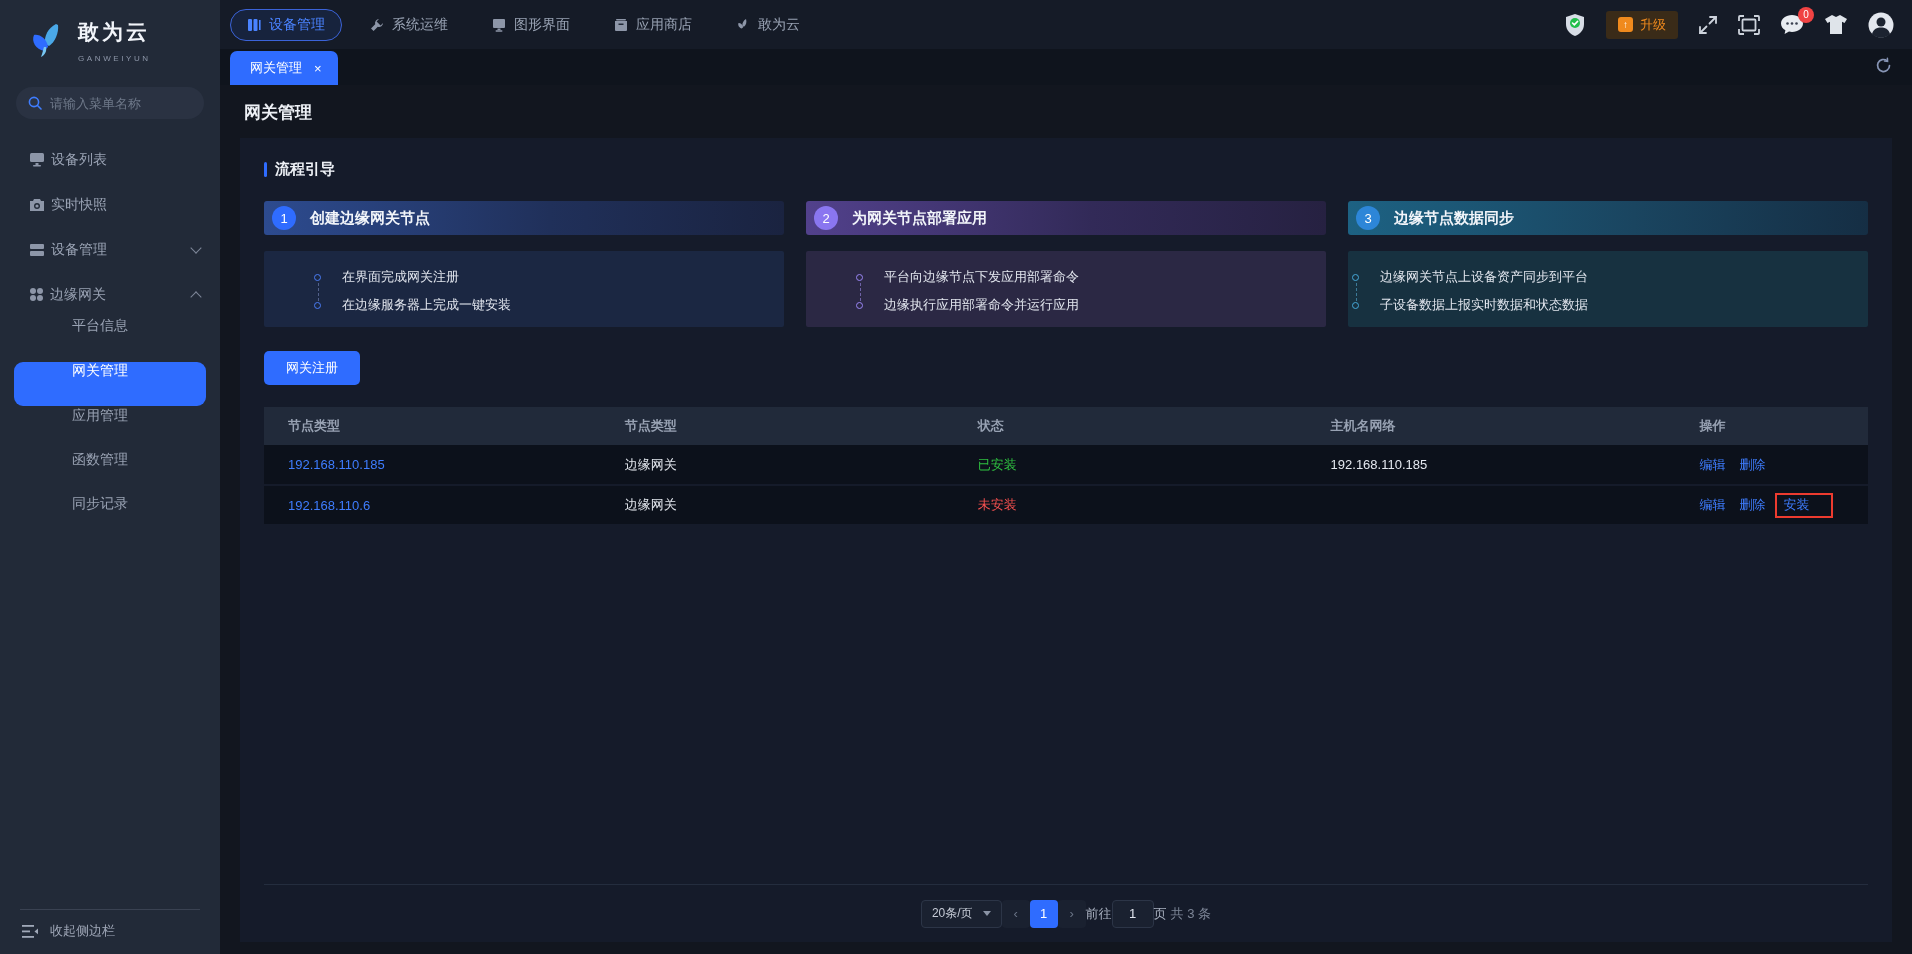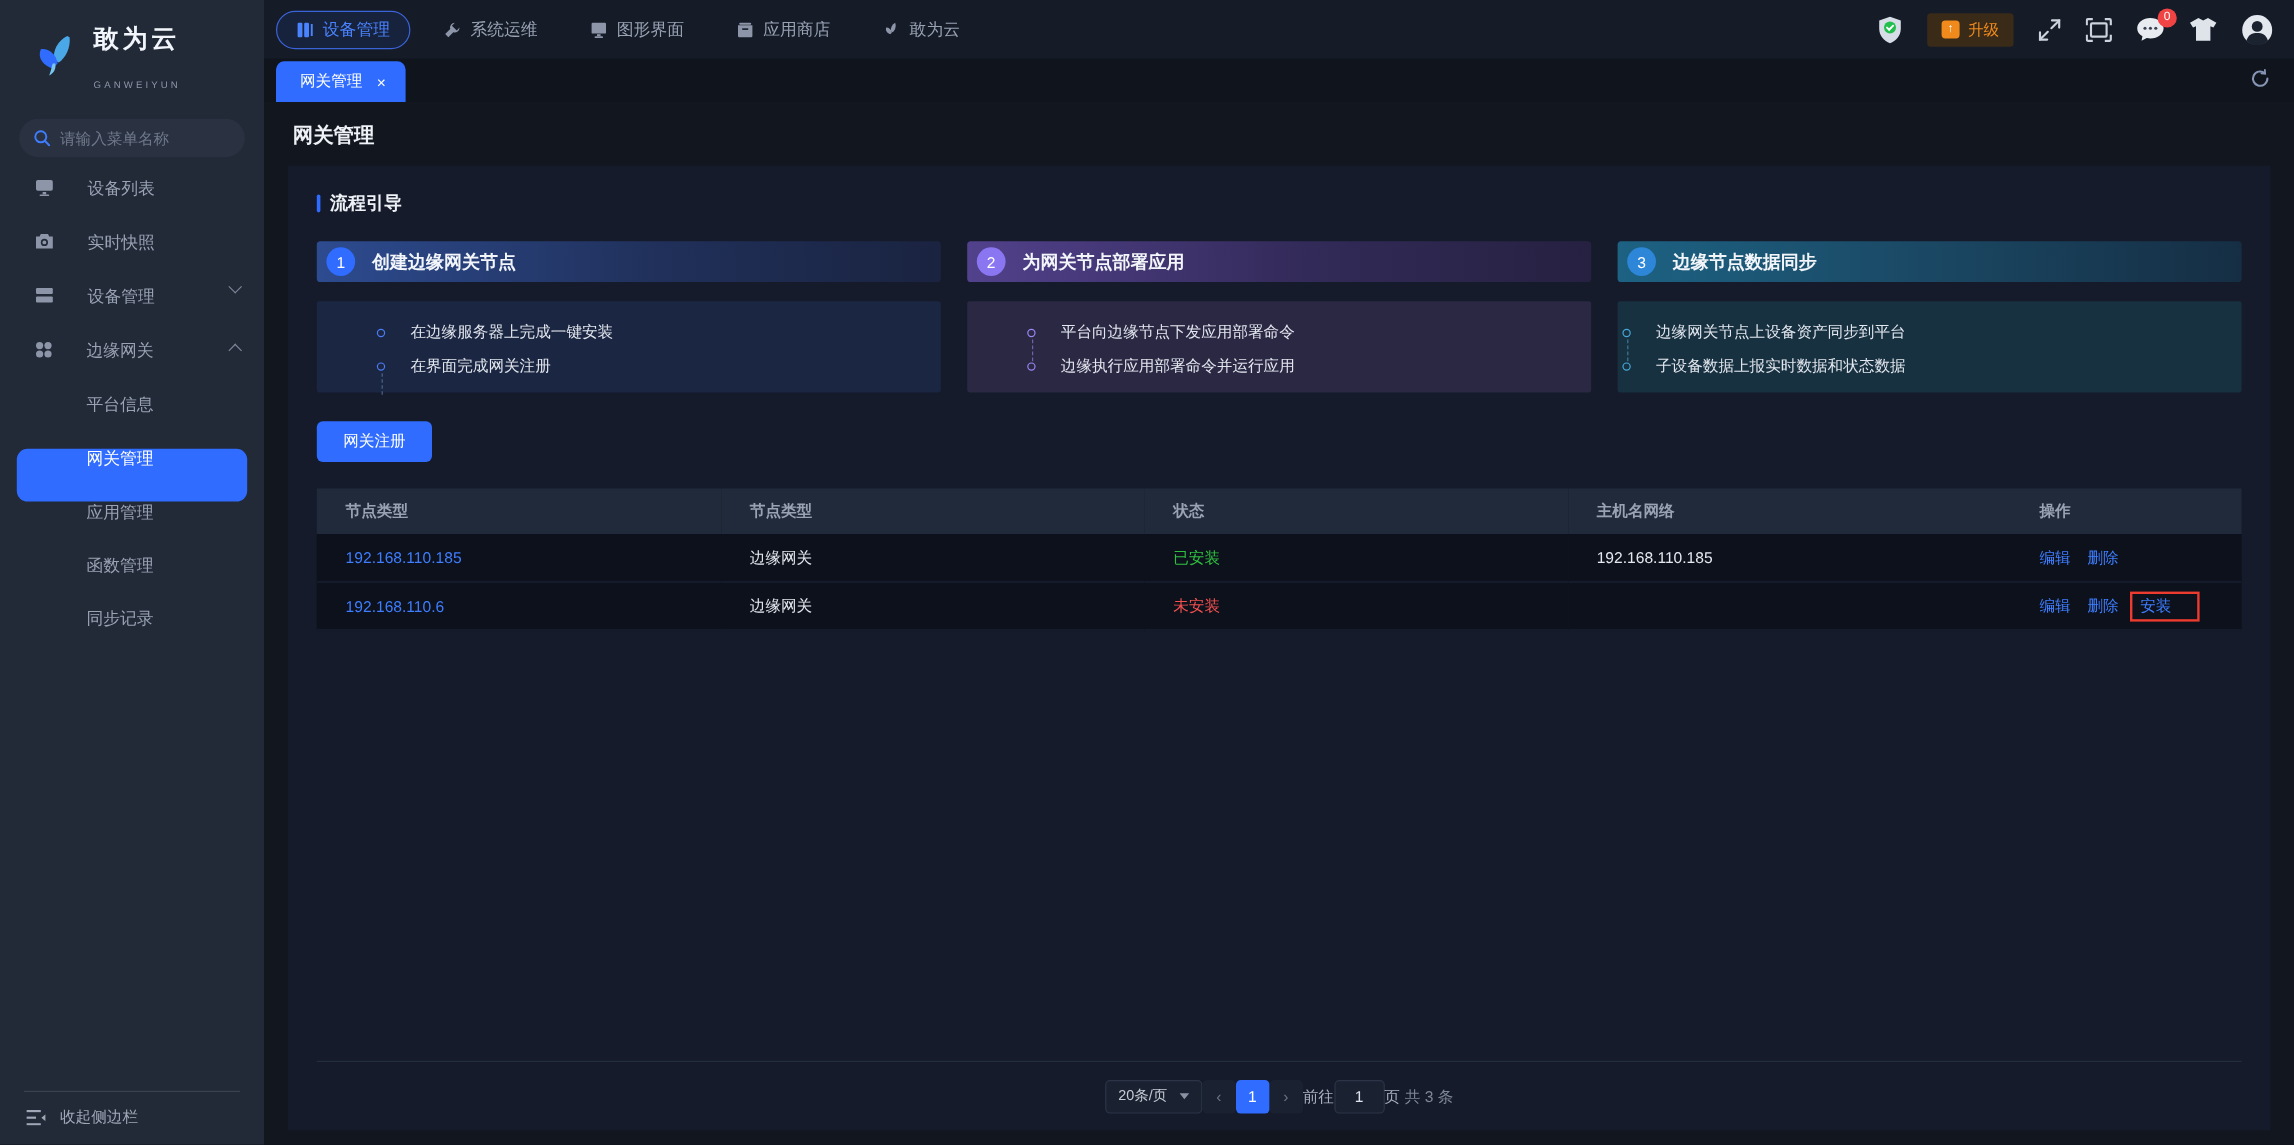--- a/index.html
+++ b/index.html
@@ -8,28 +8,28 @@
 
   
   .app { display:flex; width:100%; height:100%; }
   .sidebar { width:220px; height:100%; background:#222a38; display:flex; flex-direction:column; flex-shrink:0; }
   .main { flex:1; display:flex; flex-direction:column; height:100%; min-width:0; }
 
   
   .logo { display:flex; align-items:center; gap:10px; padding:18px 16px 14px 26px; }
   .logo-text { display:flex; flex-direction:column; }
   .brand-name { font-size:21px; color:#f2f5fa; letter-spacing:3px; font-weight:600; }
-  .brand-sub { font-size:8px; color:#8d96a8; letter-spacing:2.6px; margin-top:20px; }
+  .brand-sub { font-size:8px; color:#8d96a8; letter-spacing:2.6px; margin-top:8px; }
   .search-wrap { margin:10px 16px 18px 16px; height:32px; background:#2a3242; border-radius:16px;
     display:flex; align-items:center; padding:0 12px; gap:8px; }
   .search-wrap input { background:transparent; border:none; outline:none; color:#cdd3de;
     font-size:13px; width:130px; font-family:inherit; }
   .search-wrap input::placeholder { color:#6e7889; }
   .menu { flex:1; overflow:hidden; }
-  .menu-item { height:45px; display:flex; align-items:flex-start; gap:28px; padding:0 20px 0 29px;
+  .menu-item { height:45px; display:flex; align-items:center; gap:6px; padding:0 20px 0 29px;
     color:#9aa3b4; font-size:14px; cursor:pointer; }
   .menu-item .mi-label { flex:1; }
   .chev { width:8px; height:8px; border-right:1.5px solid #7d8698; border-bottom:1.5px solid #7d8698; }
   .chev.down { transform:rotate(45deg); margin-top:-4px; }
   .chev.up { transform:rotate(-135deg); margin-top:4px; }
   .submenu-item { height:44px; display:flex; align-items:flex-start; padding-left:72px;
     color:#9aa3b4; font-size:14px; cursor:pointer; }
   .submenu-item.active { background:#2f6cff; color:#ffffff; margin:1px 14px; border-radius:9px;
     height:44px; padding-left:58px; }
   .collapse-bar { padding:0 16px 14px 16px; }
@@ -361,27 +361,27 @@
           <span>流程引导</span>
         </div>
 
         <div class="steps">
           <div class="step">
             <div class="step-head s1">
               <span class="step-num">1</span>
               <span class="step-title">创建边缘网关节点</span>
             </div>
             <div class="step-card s1">
+              <div class="step-li first">
+                <span class="ring"></span>
+                <span class="step-li-text">在界面完成网关注册</span>
+              </div>
               <div class="step-li">
                 <span class="ring"></span>
                 <span class="step-li-text">在边缘服务器上完成一键安装</span>
-              </div>
-              <div class="step-li first">
-                <span class="ring"></span>
-                <span class="step-li-text">在界面完成网关注册</span>
               </div>
             </div>
           </div>
 
           <div class="step">
             <div class="step-head s2">
               <span class="step-num">2</span>
               <span class="step-title">为网关节点部署应用</span>
             </div>
             <div class="step-card s2">

